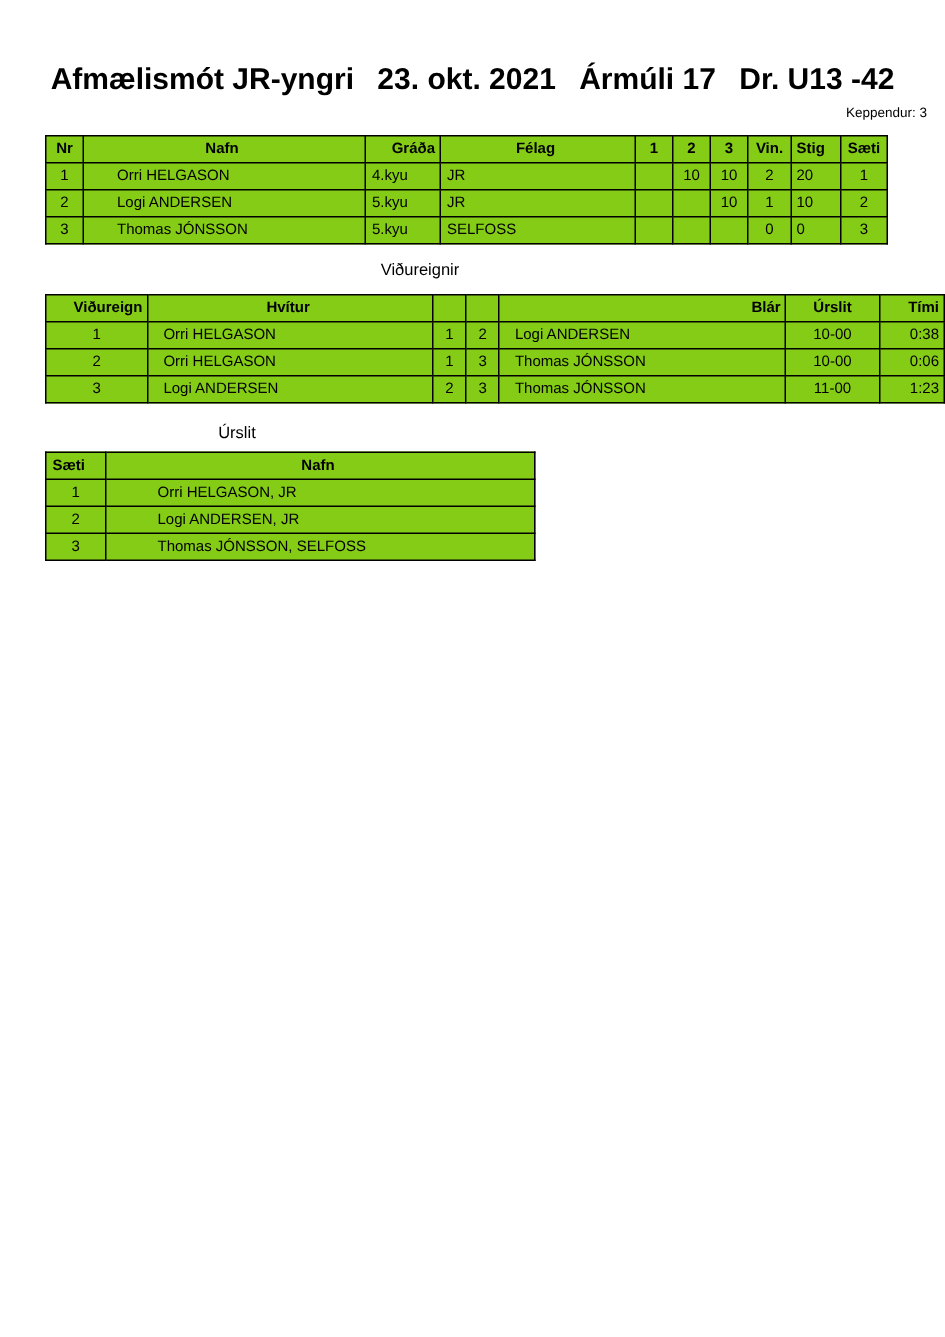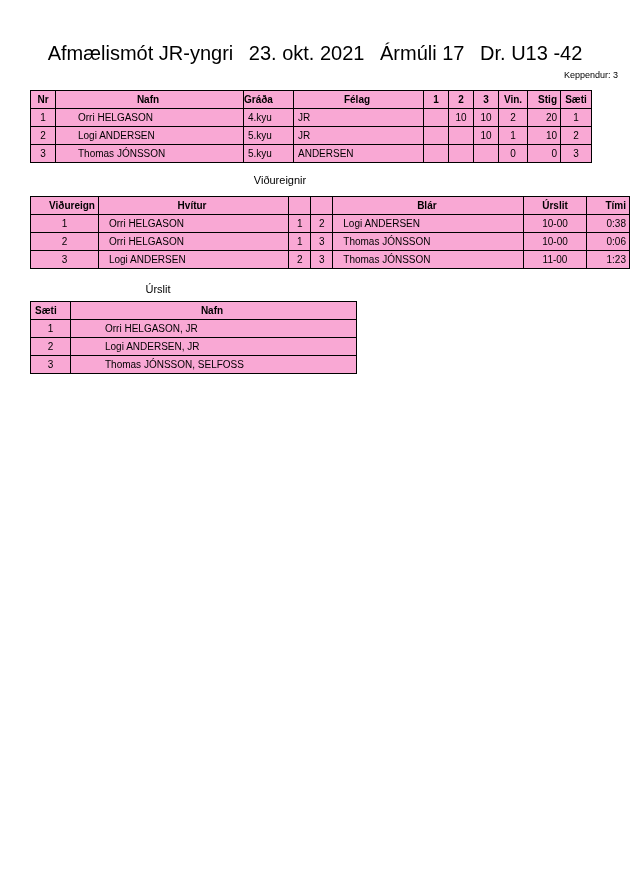--- a/index.html
+++ b/index.html
@@ -21,21 +21,21 @@
     height: 891px;
     box-sizing: border-box;
   }
   .doc-title {
     position: absolute;
     top: 42px;
     left: 0;
     width: 630px;
     text-align: center;
     font-size: 20px;
-    font-weight: normal;
+    font-weight: bold;
     letter-spacing: 0px;
     white-space: nowrap;
   }
   .doc-title span { margin-right: 10px; }
   .doc-title span:last-child { margin-right: 0; }
 
   .section-caption {
     position: absolute;
     font-size: 11px;
     text-align: center;
@@ -48,21 +48,21 @@
   .keppendur-count {
     position: absolute;
     top: 70px;
     right: 12px;
     font-size: 9px;
   }
 
   table {
     border-collapse: collapse;
     position: absolute;
-    background: #f9a8d4;
+    background: #84cc16;
   }
   table, th, td {
     border: 1px solid #000000;
   }
   th, td {
     font-size: 10px;
     padding: 0 3px;
     height: 17px;
     line-height: 17px;
     vertical-align: middle;
@@ -79,40 +79,40 @@
   #keppendur-table {
     top: 90px;
     left: 30px;
   }
   #keppendur-table .c-nr      { width: 18px;  text-align: center; }
   #keppendur-table .c-nafn    { width: 162px; text-align: left; padding-left: 22px; }
   #keppendur-table .c-grada   { width: 42px;  text-align: left; padding-left: 4px; }
   #keppendur-table .c-felag   { width: 122px; text-align: left; padding-left: 4px; }
   #keppendur-table .c-r       { width: 18px;  text-align: center; }
   #keppendur-table .c-vin     { width: 22px;  text-align: center; margin-left: 34px; }
-  #keppendur-table .c-stig    { width: 26px;  text-align: right; }
+  #keppendur-table .c-stig    { width: 26px;  text-align: left; }
   #keppendur-table .c-saeti   { width: 24px;  text-align: center; }
   #keppendur-table thead th.c-nafn  { text-align: center; padding-left: 0; }
-  #keppendur-table thead th.c-grada { text-align: left; padding-left: 0; }
+  #keppendur-table thead th.c-grada { text-align: right; padding-left: 0; }
   #keppendur-table thead th.c-felag { text-align: center; padding-left: 0; }
 
   
   #vidureignir-table {
     top: 196px;
     left: 30px;
   }
   #vidureignir-table .v-nr     { width: 36px;  text-align: center; }
   #vidureignir-table .v-hvitur { width: 186px; text-align: left; padding-left: 10px; }
   #vidureignir-table .v-s1     { width: 16px;  text-align: center; }
   #vidureignir-table .v-s2     { width: 16px;  text-align: center; }
   #vidureignir-table .v-blar   { width: 186px; text-align: left; padding-left: 10px; }
   #vidureignir-table .v-urslit { width: 58px;  text-align: center; }
   #vidureignir-table .v-timi   { width: 38px;  text-align: right; }
   #vidureignir-table thead th.v-hvitur { text-align: center; padding-left: 0; }
-  #vidureignir-table thead th.v-blar   { text-align: center; padding-left: 0; }
+  #vidureignir-table thead th.v-blar   { text-align: right; padding-left: 0; }
   #vidureignir-table thead th.v-nr     { text-align: left; padding-left: 18px; }
 
   
   #urslit-table {
     top: 301px;
     left: 30px;
   }
   #urslit-table .u-saeti { width: 32px;  text-align: center; }
   #urslit-table .u-nafn  { width: 248px; text-align: left; padding-left: 34px; }
   #urslit-table thead th.u-saeti { text-align: left; padding-left: 4px; }
@@ -170,21 +170,21 @@
         <td class="c-r"></td>
         <td class="c-r">10</td>
         <td class="c-vin">1</td>
         <td class="c-stig">10</td>
         <td class="c-saeti">2</td>
       </tr>
       <tr>
         <td class="c-nr">3</td>
         <td class="c-nafn">Thomas JÓNSSON</td>
         <td class="c-grada">5.kyu</td>
-        <td class="c-felag">ANDERSEN</td>
+        <td class="c-felag">SELFOSS</td>
         <td class="c-r"></td>
         <td class="c-r"></td>
         <td class="c-r"></td>
         <td class="c-vin">0</td>
         <td class="c-stig">0</td>
         <td class="c-saeti">3</td>
       </tr>
     </tbody>
   </table>
 

